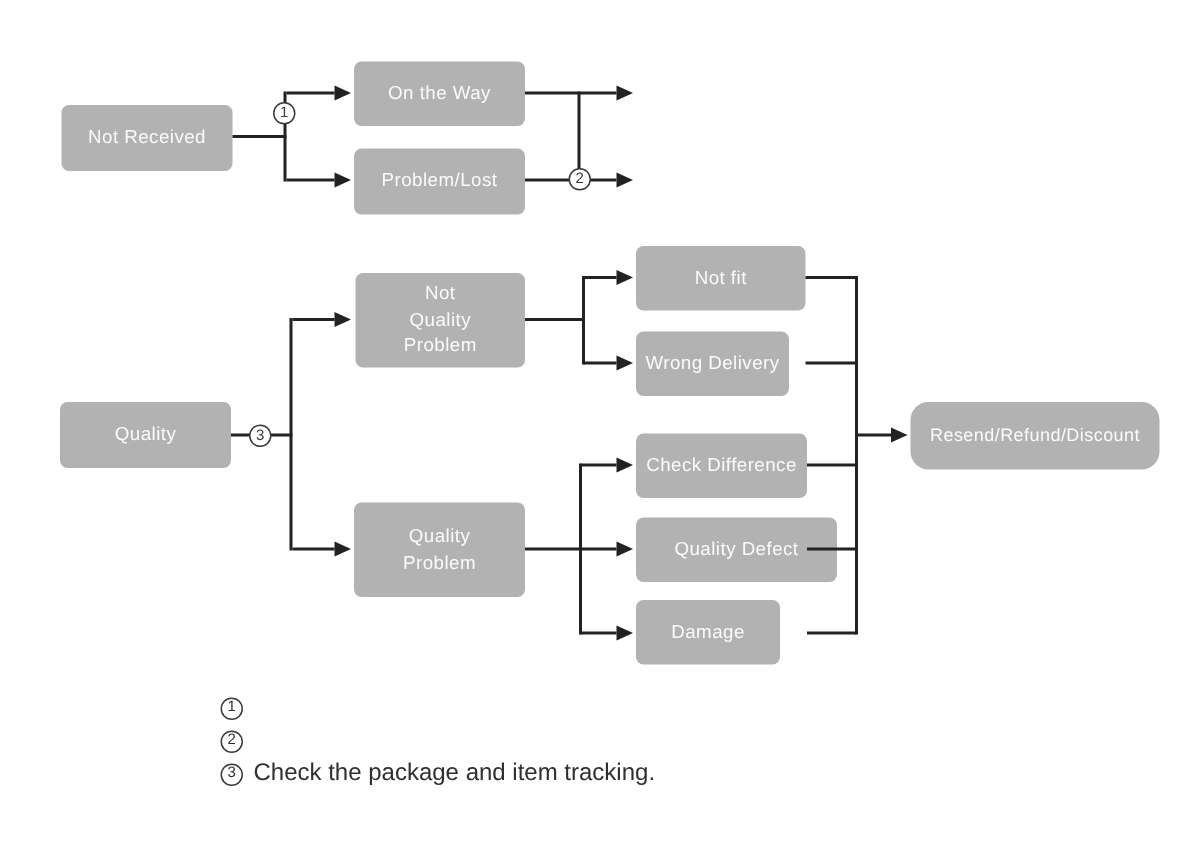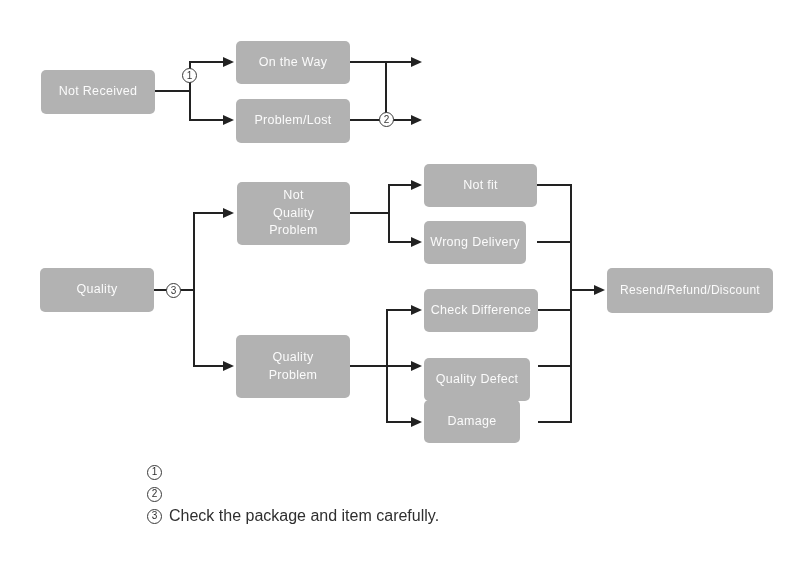--- a/index.html
+++ b/index.html
@@ -76,23 +76,23 @@
   .n-on-the-way{left:236px;top:41px;width:114px;height:43px;}
   .n-returned-lost{left:236px;top:99px;width:114px;height:44px;}
   .n-please-wait{left:424px;top:41px;width:166px;height:43px;}
   .n-resend-refund{left:424px;top:99px;width:166px;height:44px;}
   .n-not-quality-problem{left:237px;top:182px;width:113px;height:63px;}
   .n-received{left:40px;top:268px;width:114px;height:44px;}
   .n-not-fit{left:424px;top:164px;width:113px;height:43px;}
   .n-wrong-delivery{left:424px;top:221px;width:102px;height:43px;}
   .n-quality-problem{left:236px;top:335px;width:114px;height:63px;}
   .n-color-difference{left:424px;top:289px;width:114px;height:43px;}
-  .n-quality-defect{left:424px;top:358px;width:106px;height:43px;}
+  .n-quality-defect{left:424px;top:345px;width:134px;height:43px;}
   .n-damage{left:424px;top:400px;width:96px;height:43px;}
-  .n-resend-refund-discount{left:607px;top:268px;width:166px;height:45px;font-size:12px;}
+  .n-resend-refund-discount{left:607px;top:268px;width:166px;height:45px;font-size:12px;border-radius:12px;}
 </style>
 </head>
 <body>
 
 <div class="canvas">
 
   <div class="node n-not-received">Not Received</div>
   <div class="node n-on-the-way">On the Way</div>
   <div class="node n-returned-lost">Problem/Lost</div>
   <div class="node n-not-quality-problem">Not
@@ -158,17 +158,17 @@
 
   <div class="notes">
     <div class="note-line">
       <span class="note-marker">1</span>
     </div>
     <div class="note-line">
       <span class="note-marker">2</span>
     </div>
     <div class="note-line">
       <span class="note-marker">3</span>
-      <span>Check the package and item carefully.</span>
+      <span>Check the package and item tracking.</span>
     </div>
   </div>
 
 </div>
 
 </body></html>

